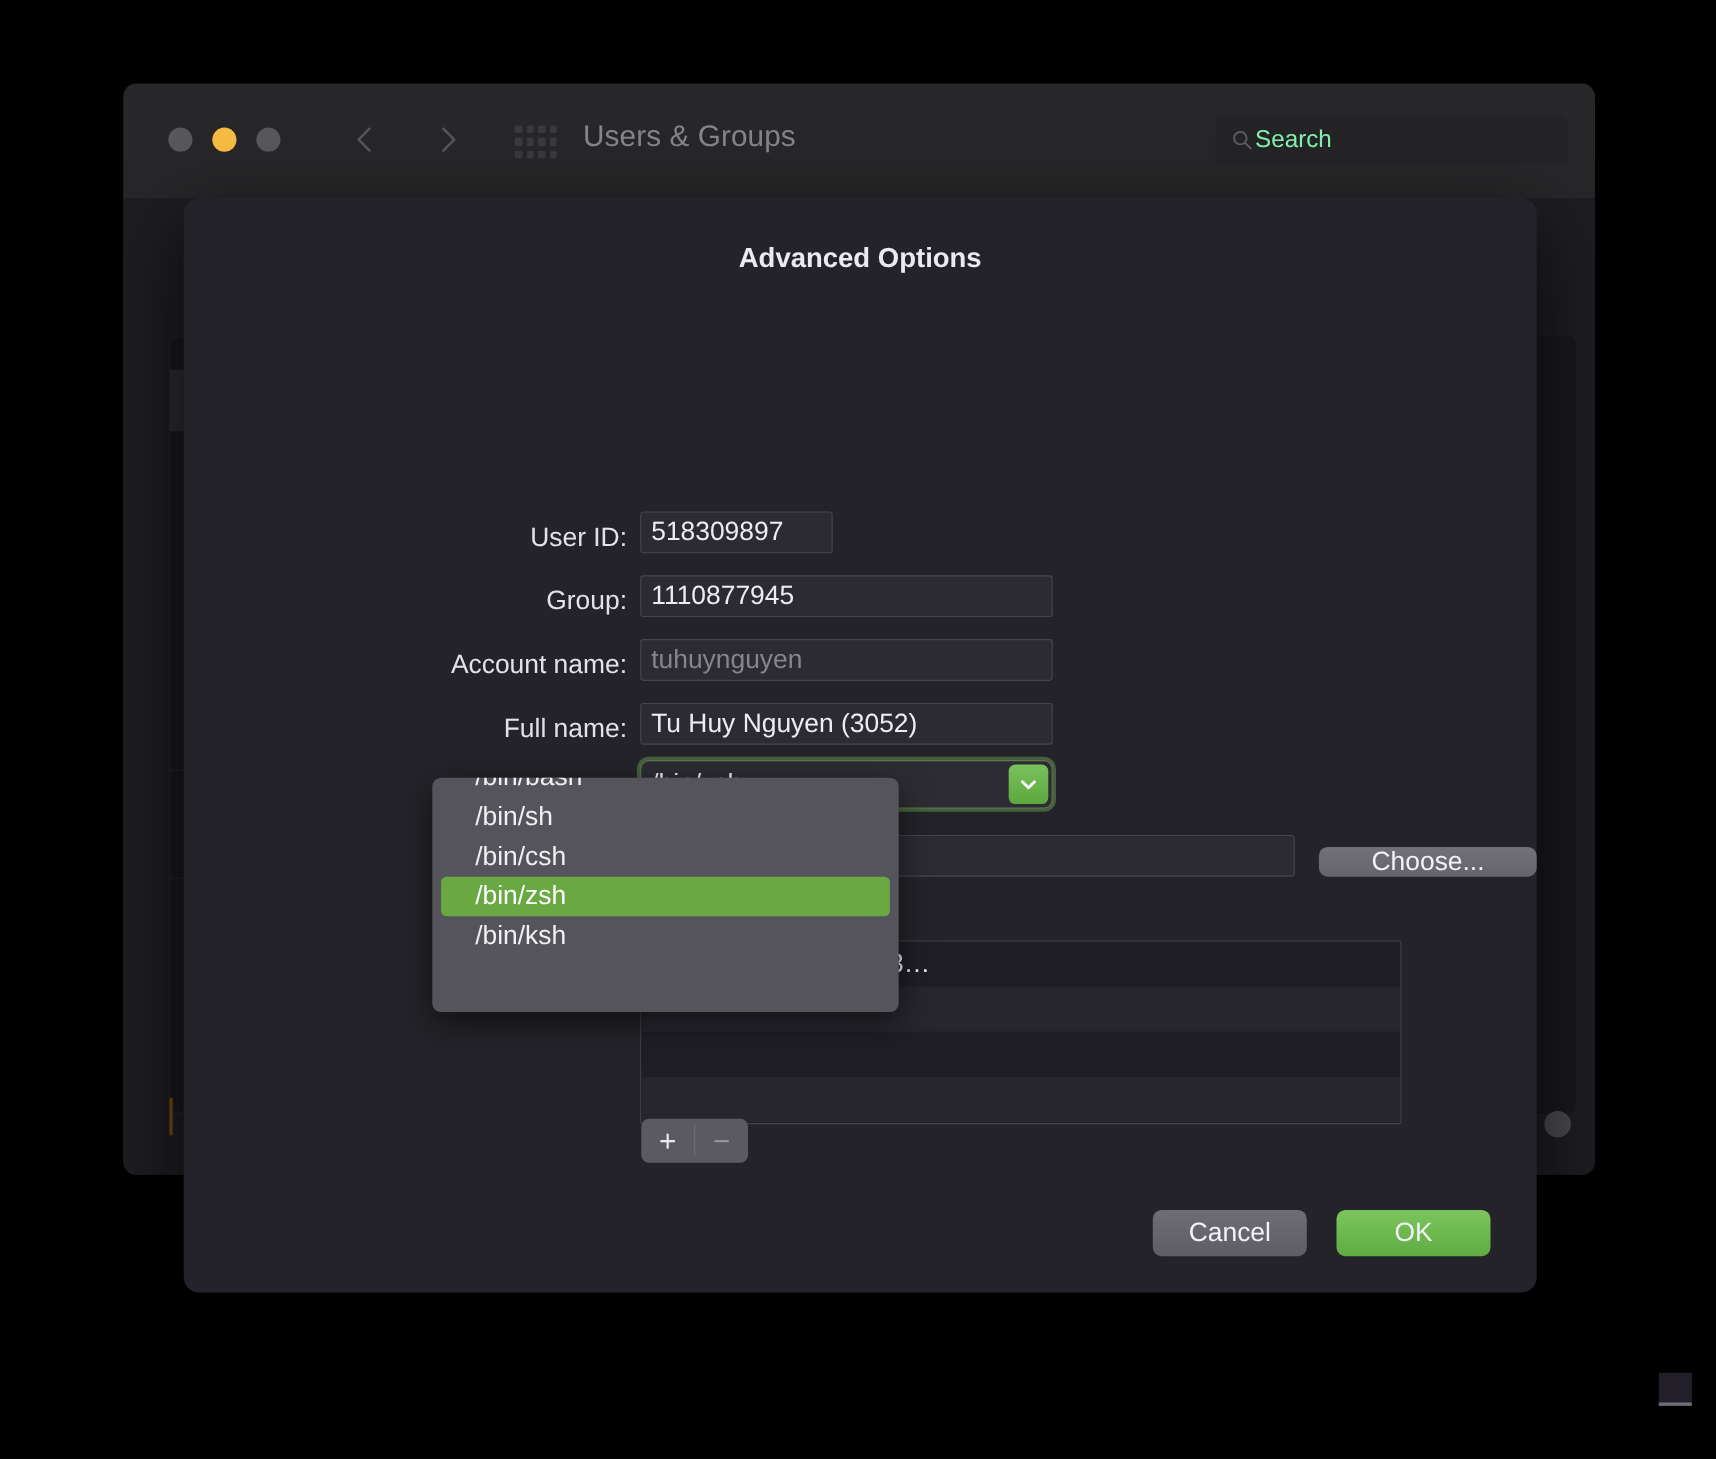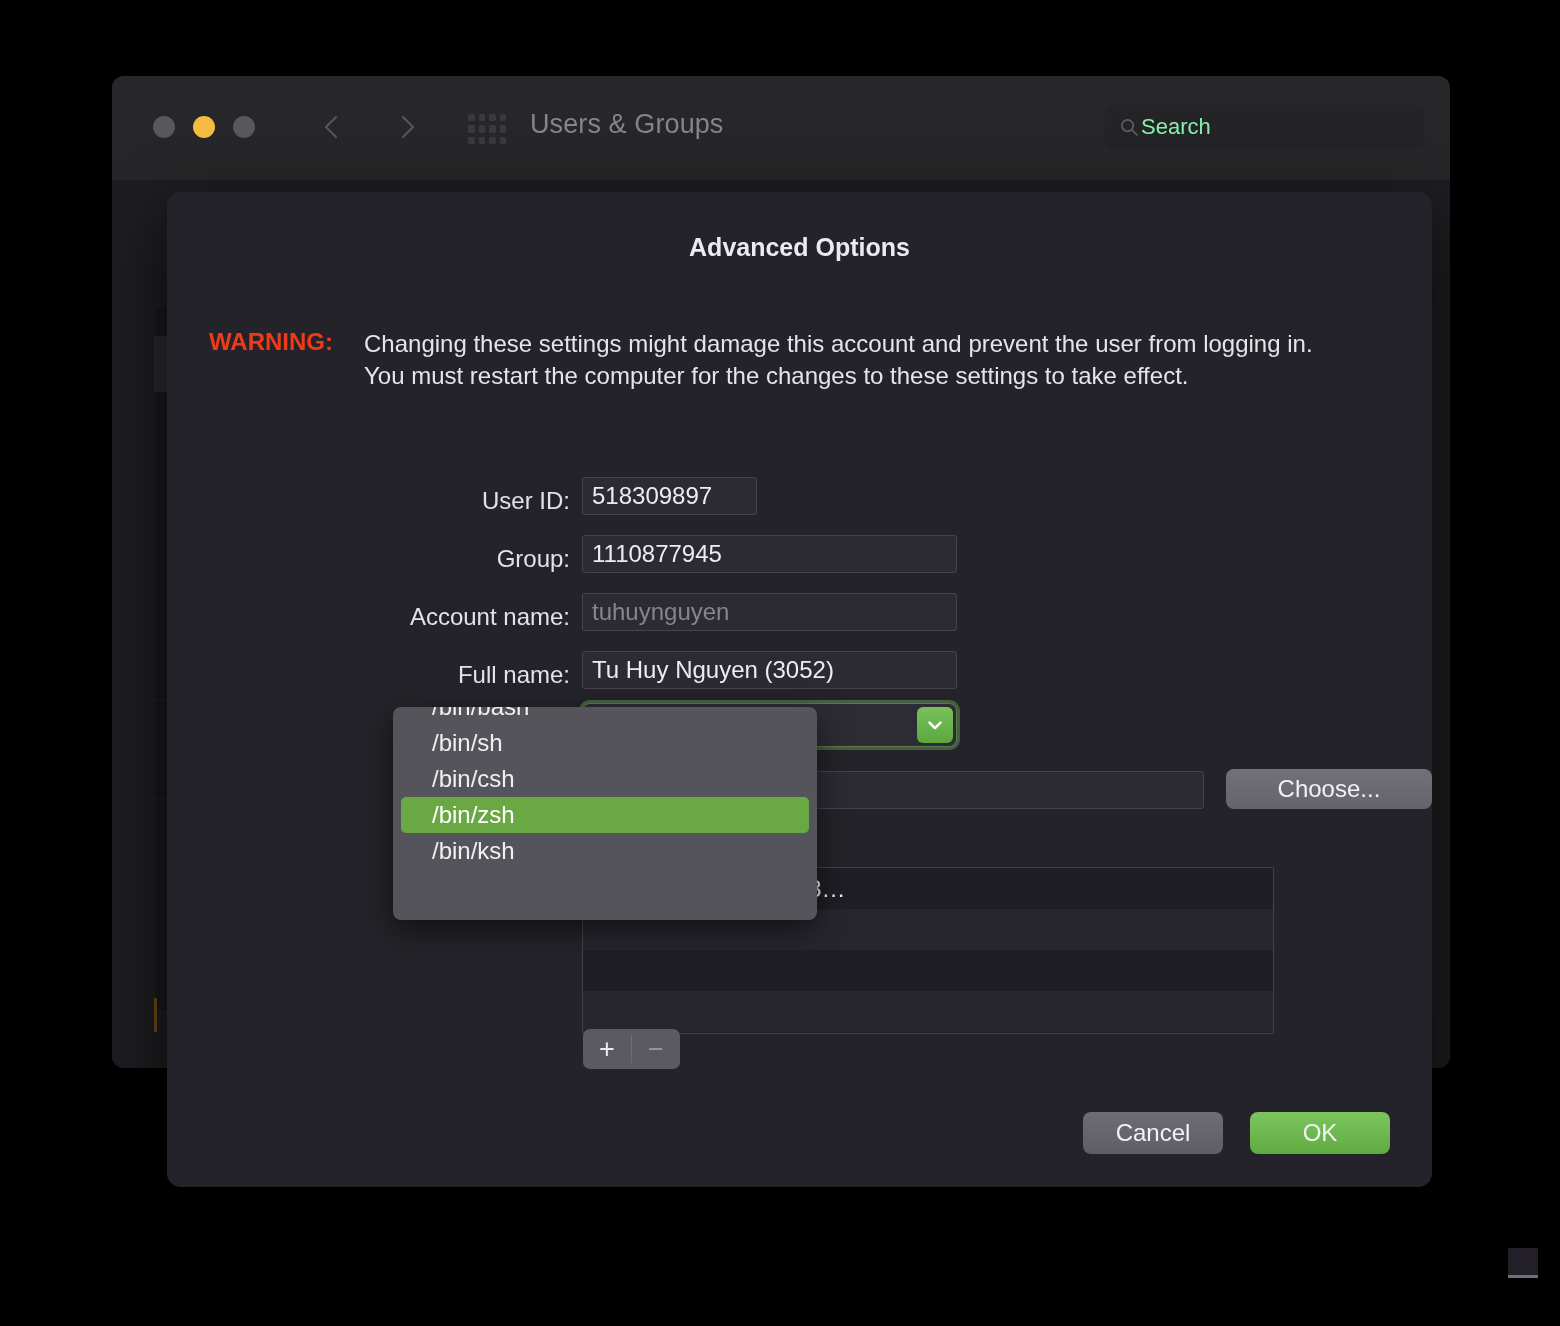--- a/index.html
+++ b/index.html
@@ -169,27 +169,26 @@
     top: 818px;
     width: 3px;
     height: 34px;
     background: #6e4a18;
   }
 
   
   .sheet {
     position: absolute;
     left: 167px;
-    top: 192px;
+    top: 180px;
     width: 1230px;
     height: 995px;
     background: #242329;
     border-radius: 14px;
     box-shadow: 0 24px 70px rgba(0,0,0,0.7);
-    padding-left: 35px;
   }
   .sheet-title {
     position: absolute;
     left: 0; right: 0;
     top: 41px;
     text-align: center;
     font-size: 25px;
     font-weight: bold;
     color: #eceaf0;
   }
@@ -305,21 +304,21 @@
     align-items: center;
     justify-content: center;
   }
   .combo-btn svg { color: #ffffff; }
 
   
   .field.home { width: 690px; }
   .choose-btn {
     margin-left: 22px;
     width: 228px;
-    height: 40px;
+    height: 27px;
     border-radius: 8px;
     background: linear-gradient(180deg,#727179 0%,#65646c 100%);
     color: #f2f1f5;
     font-size: 24px;
     display: flex;
     align-items: center;
     justify-content: center;
     border: none;
     font-family: inherit;
   }
@@ -511,24 +510,20 @@
       <div class="bg-right-panel"></div>
       <div class="bg-round-btn"></div>
     </div>
   </div>
 
   <div class="sheet">
 
     <div class="sheet-title">Advanced Options</div>
 
 
-    <div class="warn-row">
-      <div class="warn-label">WARNING:</div>
-      <div class="warn-text">Changing these settings might damage this account and prevent the user from logging in. You must restart the computer for the changes to these settings to take effect.</div>
-    </div>
 
     <div class="form">
 
       <div class="frow">
         <div class="flabel">User ID:</div>
         <div class="field w-sm">518309897</div>
       </div>
 
       <div class="frow">
         <div class="flabel">Group:</div>

